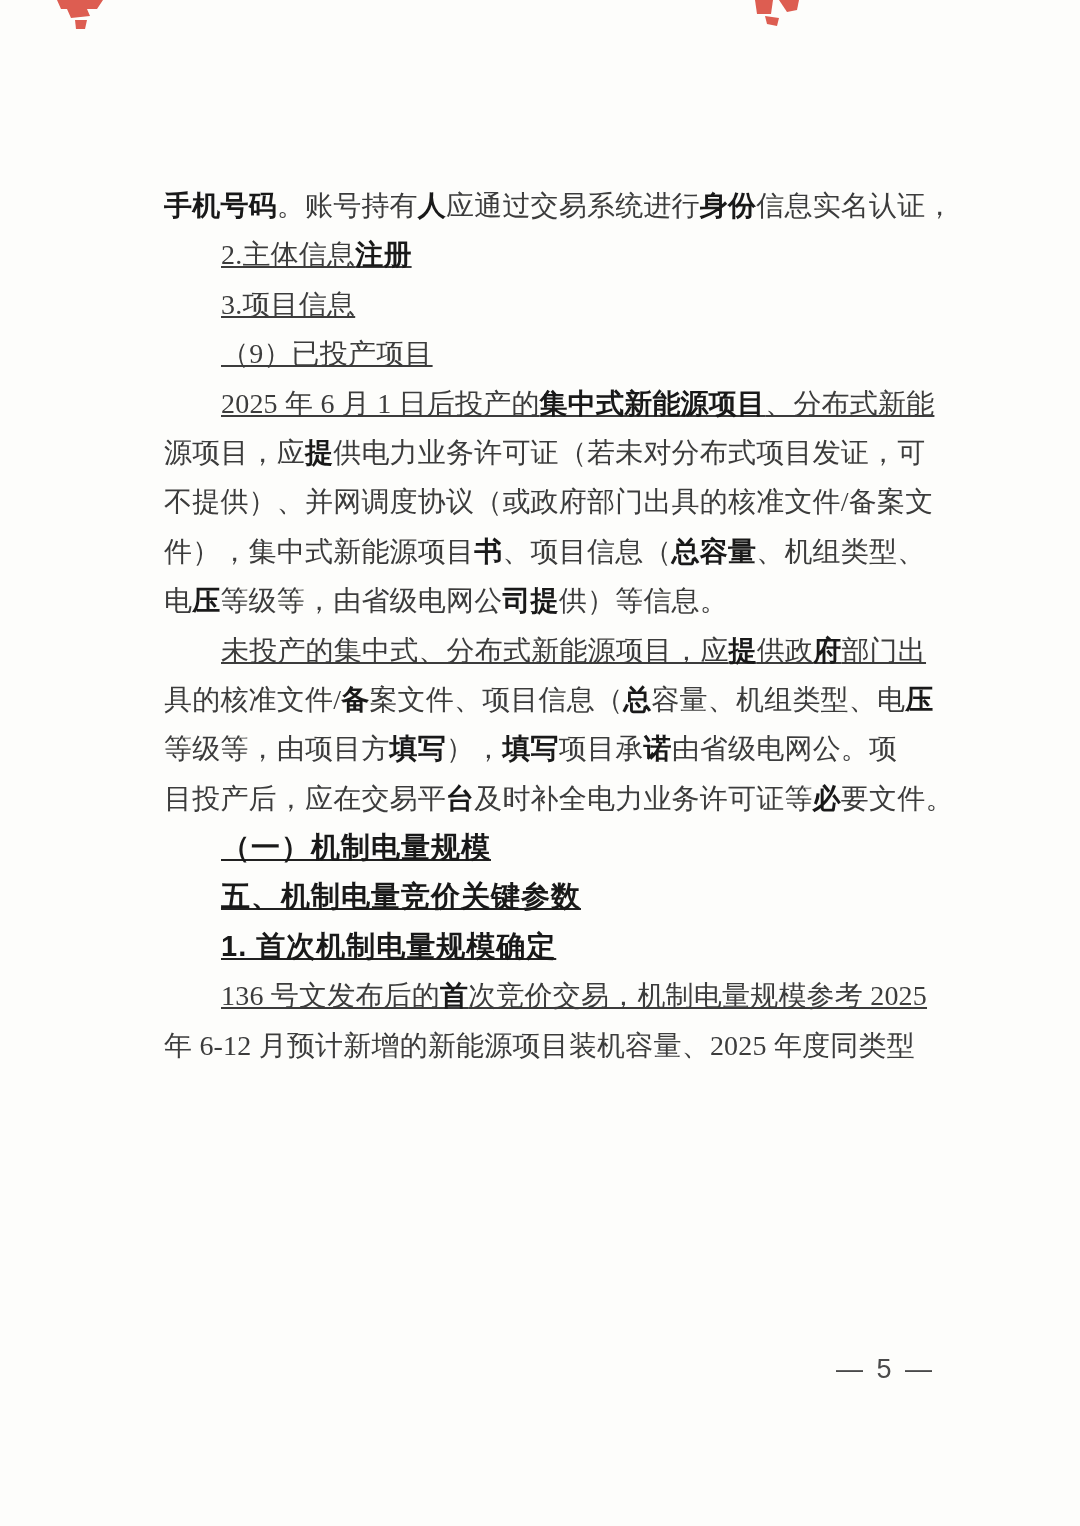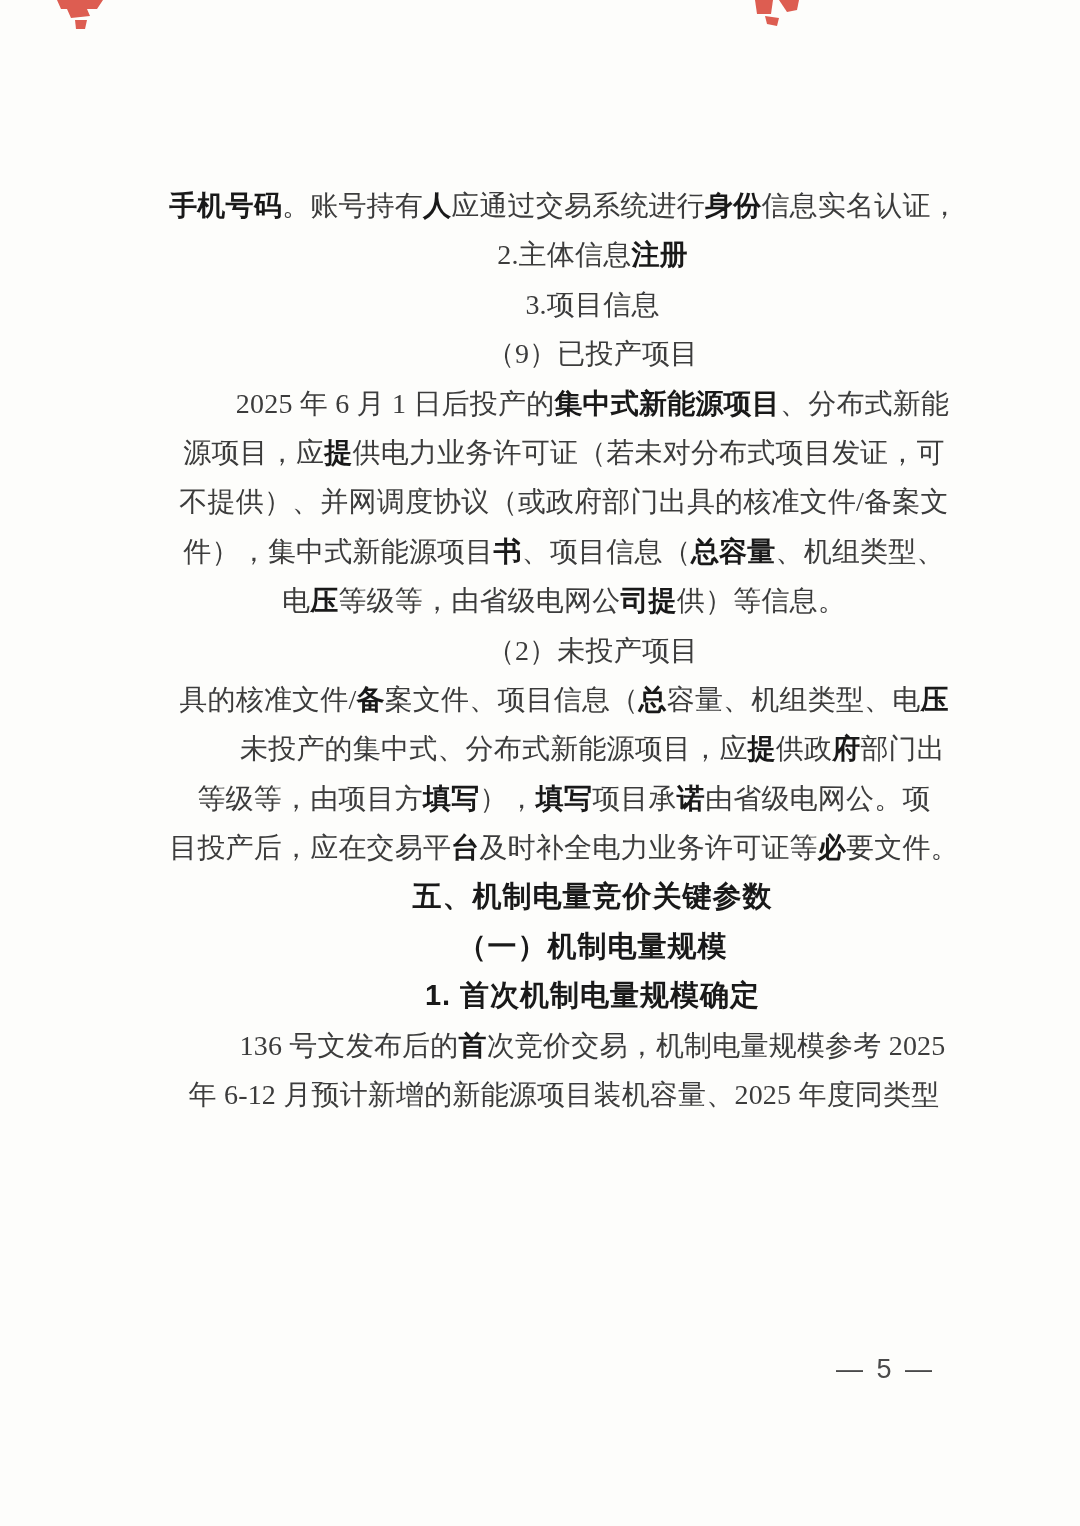--- a/index.html
+++ b/index.html
@@ -3,29 +3,29 @@
 <meta charset="utf-8">
 <style>
   html, body { margin: 0; padding: 0; }
   body {
     width: 1080px; height: 1526px;
     background: var(--bg, #fdfdfb);
     font-family: "Liberation Serif", "DejaVu Serif", serif;
     position: relative; overflow: hidden;
   }
   .doc {
-    position: absolute; left: 164px; top: 181px; width: 800px; text-align: center;
+    position: absolute; left: 164px; top: 181px; width: 800px;
   }
   .line {
     height: 49.4px; line-height: 49.4px;
     font-size: 28px; letter-spacing: 0.2px;
     color: var(--body-text, #3c3c3c);
     white-space: nowrap;
   }
-  .line.indent { padding-left: 57px; }
+  .line.indent { padding-left: 57px; text-decoration: underline; }
   .line .b {
     font-weight: 700;
     color: var(--bold-text, #191919);
   }
   .line.heading {
     font-family: "Liberation Sans", "DejaVu Sans", sans-serif;
     font-weight: 700; font-size: 29px;
     color: var(--heading-text, #212121);
     letter-spacing: 1px;
   }
@@ -63,25 +63,24 @@
 <div class="doc">
     <div class="line"><span class="b">手机号码</span><span>。账号持有</span><span class="b">人</span><span>应通过交易系统进行</span><span class="b">身份</span><span>信息实名认证，</span></div>
     <div class="line indent"><span>2.主体信息</span><span class="b">注册</span></div>
     <div class="line indent"><span>3.项目信息</span></div>
     <div class="line indent"><span>（9）已投产项目</span></div>
     <div class="line indent"><span>2025 年 6 月 1 日后投产的</span><span class="b">集中式新能源项目</span><span>、分布式新能</span></div>
     <div class="line"><span>源项目，应</span><span class="b">提</span><span>供电力业务许可证（若未对分布式项目发证，可</span></div>
     <div class="line"><span>不提供）、并网调度协议（或政府部门出具的核准文件/备案文</span></div>
     <div class="line"><span>件），集中式新能源项目</span><span class="b">书</span><span>、项目信息（</span><span class="b">总容量</span><span>、机组类型、</span></div>
     <div class="line"><span>电</span><span class="b">压</span><span>等级等，由省级电网公</span><span class="b">司提</span><span>供）等信息。</span></div>
-    <div class="line indent"><span>（2）未投产项目</span></div>
+    <div class="line indent"><span>未投产的集中式、分布式新能源项目，应</span><span class="b">提</span><span>供政</span><span class="b">府</span><span>部门出</span></div>
     <div class="line"><span>具的核准文件/</span><span class="b">备</span><span>案文件、项目信息（</span><span class="b">总</span><span>容量、机组类型、电</span><span class="b">压</span></div>
-    <div class="line indent"><span>未投产的集中式、分布式新能源项目，应</span><span class="b">提</span><span>供政</span><span class="b">府</span><span>部门出</span></div>
     <div class="line"><span>等级等，由项目方</span><span class="b">填写</span><span>），</span><span class="b">填写</span><span>项目承</span><span class="b">诺</span><span>由省级电网公。项</span></div>
     <div class="line"><span>目投产后，应在交易平</span><span class="b">台</span><span>及时补全电力业务许可证等</span><span class="b">必</span><span>要文件。</span></div>
+    <div class="line indent heading"><span class="b">（一）机制电量规模</span></div>
     <div class="line indent heading"><span class="b">五、机制电量竞价关键参数</span></div>
-    <div class="line indent heading"><span class="b">（一）机制电量规模</span></div>
     <div class="line indent heading"><span class="b">1. 首次机制电量规模确定</span></div>
     <div class="line indent"><span>136 号文发布后的</span><span class="b">首</span><span>次竞价交易，机制电量规模参考 2025</span></div>
     <div class="line"><span>年 6-12 月预计新增的新能源项目装机容量、2025 年度同类型</span></div>
   </div>
 
 <div class="footer">— 5 —</div>
 
 </body></html>

